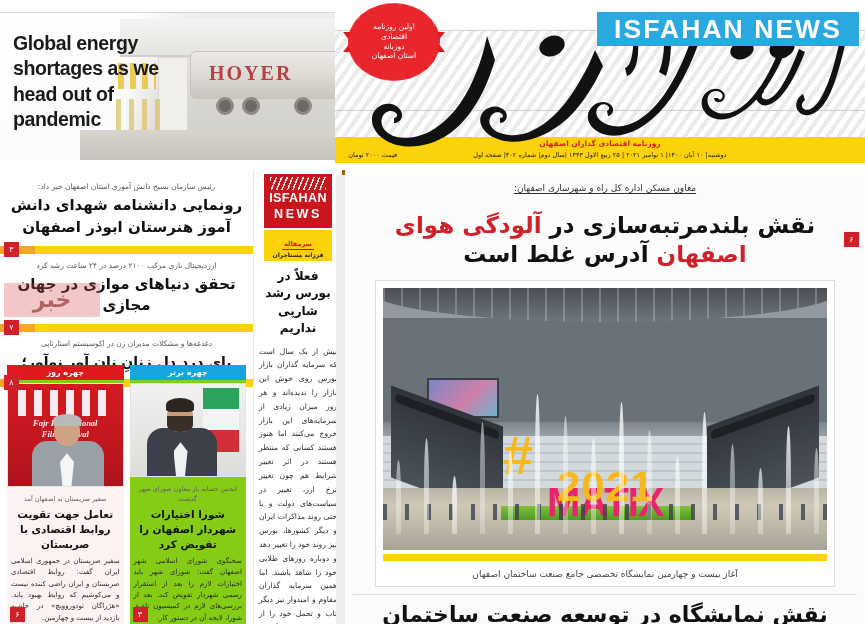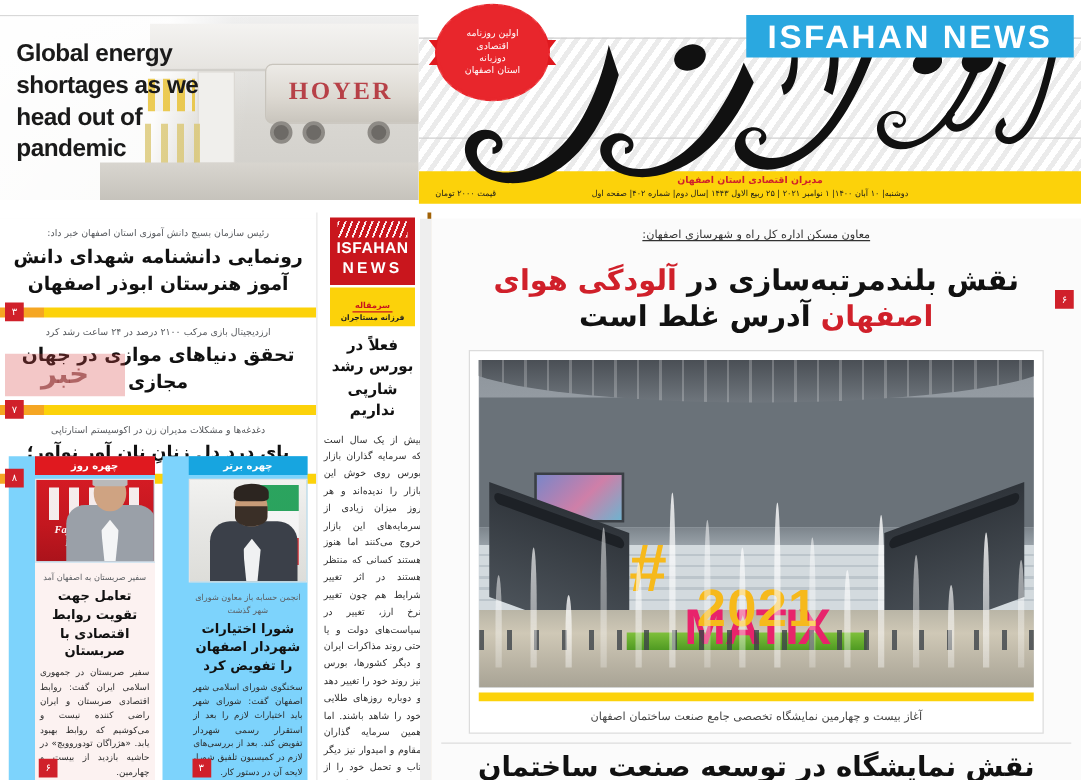--- a/index.html
+++ b/index.html
@@ -50,21 +50,21 @@
   }
   .gas-canopy {
     position: absolute;
     top: 6px; left: 120px;
     width: 215px; height: 38px;
     background: linear-gradient(180deg,#f4f3f1,#e6e4e0);
     border-bottom: 2px solid #d2d0cb;
   }
   .tanker {
     position: absolute;
-    top: 38px; left: 212px;
+    top: 38px; left: 190px;
     width: 150px; height: 48px;
     background: linear-gradient(180deg,#eceae6 0%,#ddd9d2 55%,#c9c5bd 100%);
     border-radius: 6px 4px 4px 6px;
     border: 1px solid #c8c4bc;
   }
   .tanker-word {
     position: absolute;
     top: 10px; left: 18px;
     font: bold 20px "Liberation Serif", serif;
     color: #b4343c;
@@ -312,24 +312,23 @@
     position: absolute;
     top: 190px; left: 0;
     width: 253px; height: 259px;
     display: flex;
     gap: 6px;
     padding: 0 7px;
   }
   .card {
     position: relative;
     width: 117px;
-    background: #7dd3fc;
+    background: #84cc16;
     display: flex;
     flex-direction: column;
-    padding-left: 21px;
   }
   .card-tag {
     height: 15px;
     font: bold 8px/15px "DejaVu Sans", sans-serif;
     color: #fff;
     text-align: center;
   }
   .card-tag.blue { background: #17a5e0; }
   .card-tag.red  { background: #e0191f; }
   .card-photo {
@@ -690,21 +689,21 @@
         <div class="seal-disc"></div>
         <div class="seal-text">
           <span>اولین روزنامه</span>
           <span>اقتصادی</span>
           <span>دوزبانه</span>
           <span>استان اصفهان</span>
         </div>
       </div>
 
       <div class="mast-yellow"></div>
-      <div class="mast-sub">مدیران اقتصادی استان اصفهان</div>
+      <div class="mast-sub">روزنامه اقتصادی گذاران اصفهان</div>
       <div class="mast-dateline">دوشنبه| ۱۰ آبان ۱۴۰۰| ۱ نوامبر ۲۰۲۱ | ۲۵ ربیع الاول ۱۴۴۳ |سال دوم| شماره ۴۰۲| صفحه اول</div>
       <div class="mast-price">قیمت ۲۰۰۰ تومان</div>
     </div>
   </div>
 
   <div class="body-area">
 
     <div class="left-col">
 
       <div class="news-item">

